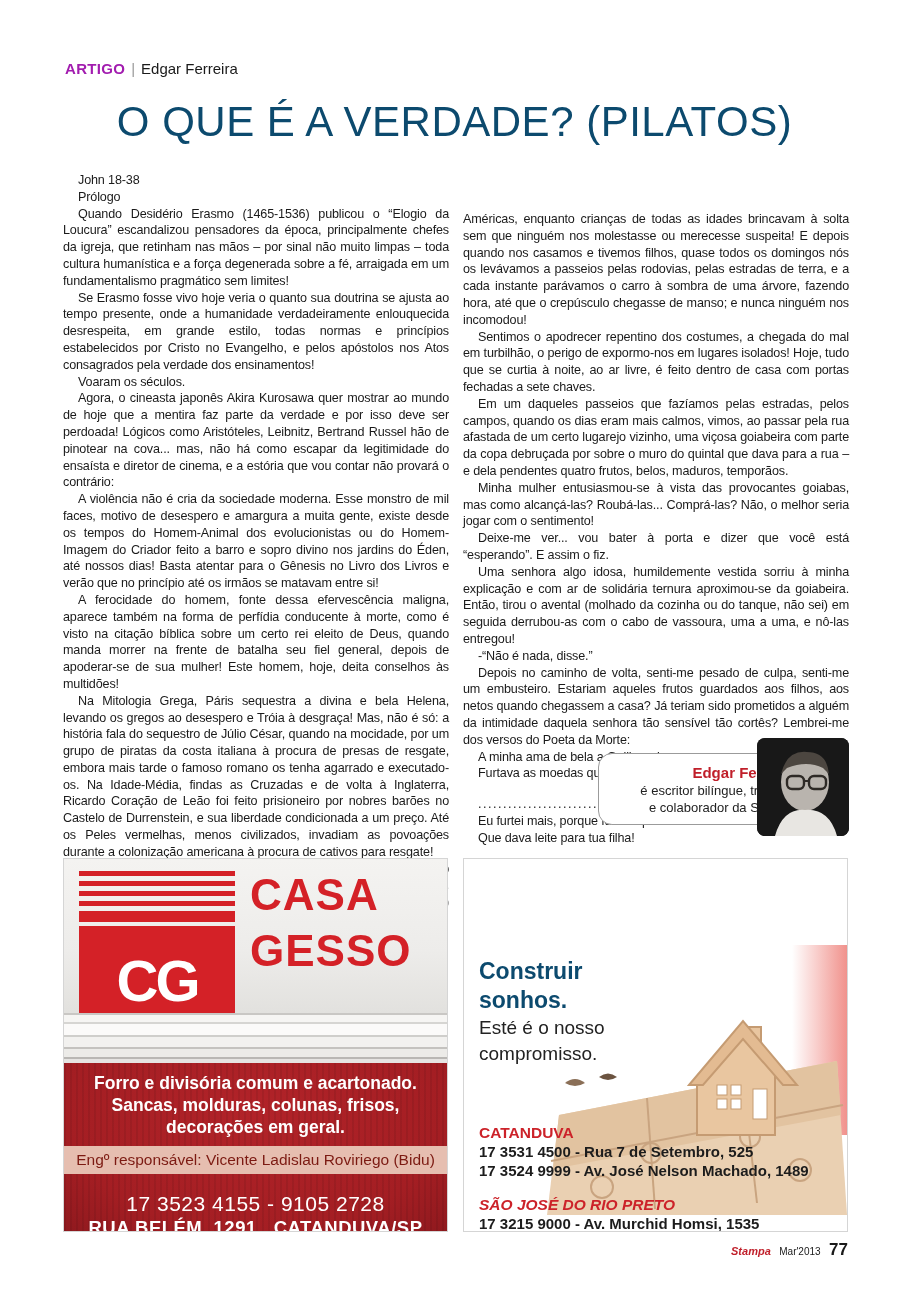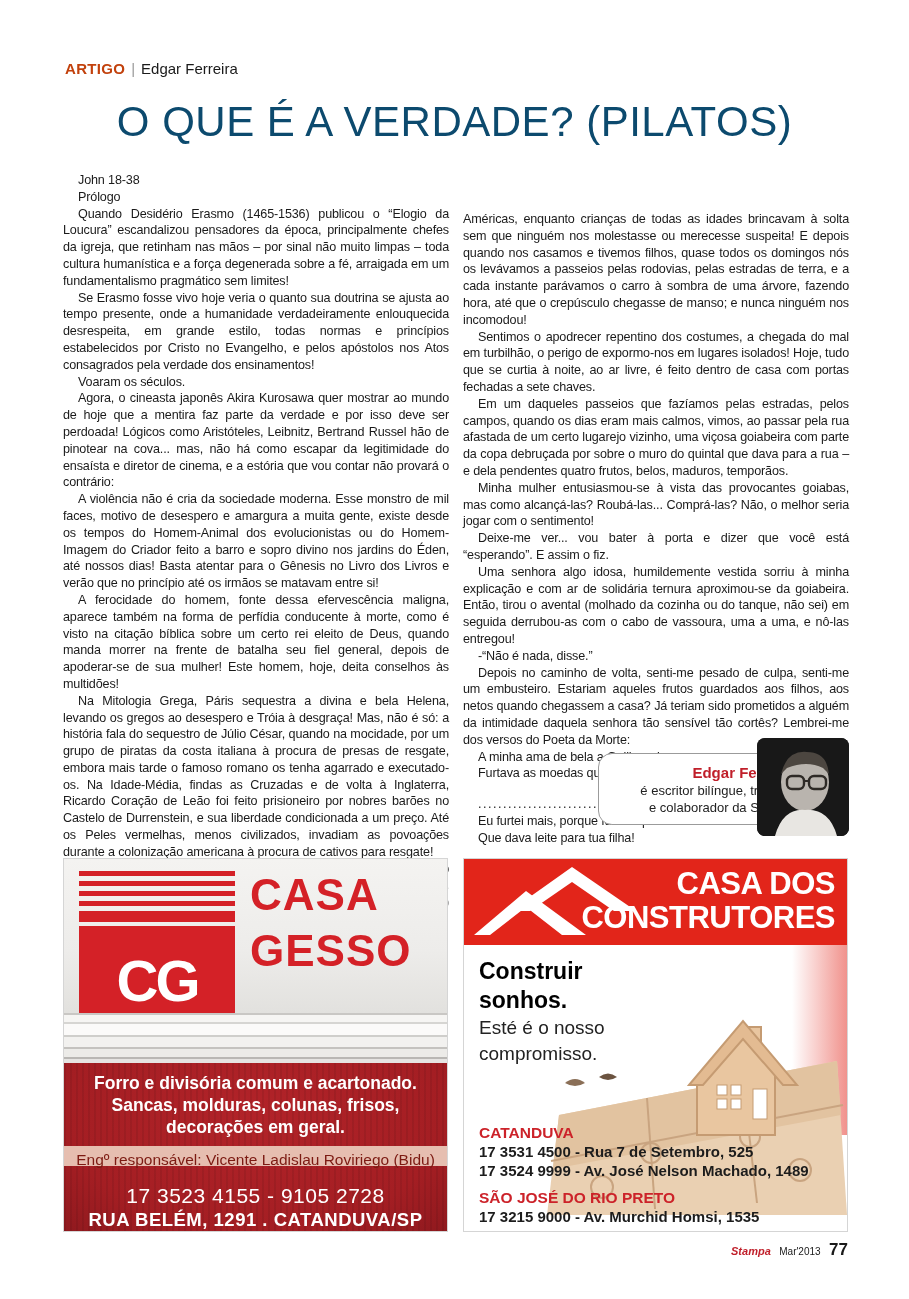--- a/index.html
+++ b/index.html
@@ -2,21 +2,21 @@
 <html><head>
 <meta charset="utf-8">
 <style>
   html,body{margin:0;padding:0;}
   body{
     width:909px;height:1299px;position:relative;background:#ffffff;
     font-family:"Liberation Sans",sans-serif;color:#1a1a1a;overflow:hidden;
   }
   
   .kicker{position:absolute;left:65px;top:60px;font-size:15px;}
-  .kicker .section{color:#c2410c;font-weight:bold;letter-spacing:.3px;text-align:right;}
+  .kicker .section{color:#a21caf;font-weight:bold;letter-spacing:.3px;text-align:right;}
   .kicker .sep{color:#9a9a9a;margin:0 6px;font-weight:normal;}
   .kicker .author{color:#1a1a1a;}
   .page-title{
     position:absolute;left:0;top:98px;width:909px;text-align:center;
     font-size:42px;font-weight:normal;letter-spacing:.5px;color:#0c4a6e;margin:0;
   }
   
   .col{position:absolute;top:172px;width:386px;font-size:12.6px;line-height:16.8px;letter-spacing:-0.15px;}
   .col-left{left:63px;}
   .col-right{left:463px;}
@@ -58,40 +58,40 @@
     background:linear-gradient(180deg,#c9c7c4 0 2px,#f6f5f3 2px 9px,#d6d5d2 9px 11px,
       #fbfaf9 11px 22px,#cfcecb 22px 24px,#f2f1ef 24px 34px,#c4c2bf 34px 36px,
       #ecebe8 36px 44px,#b9b7b4 44px 46px,#e6e4e2 46px 50px);}
   .gesso-red{position:absolute;left:0;top:204px;width:100%;height:170px;
     background:
       repeating-linear-gradient(90deg,rgba(0,0,0,.07) 0 2px,rgba(255,255,255,0) 2px 6px),
       radial-gradient(ellipse at 50% 30%,#b22329 0%,#a41e23 70%,#8f191e 100%);
     color:#fff;text-align:center;}
   .gesso-services{font-weight:bold;font-size:17.5px;line-height:22px;padding-top:9px;}
   .gesso-eng-band{background:#e6beb0;color:#7c1a12;font-size:15.5px;line-height:28px;
-    margin-top:8px;height:20px;}
+    margin-top:8px;height:28px;}
   .gesso-phone{font-weight:normal;font-size:21px;line-height:24px;margin-top:18px;letter-spacing:.5px;}
   .gesso-addr{font-weight:bold;font-size:18.5px;line-height:23px;letter-spacing:.5px;}
   
   .ad-cc{left:463px;width:385px;background:#fff;}
   .cc-banner{position:absolute;left:0;top:0;width:100%;height:86px;background:#e2251a;}
   .cc-roofs{position:absolute;left:10px;top:6px;}
   .cc-brand{position:absolute;right:12px;top:8px;text-align:right;color:#fff;font-weight:bold;
     font-size:31px;line-height:34px;letter-spacing:-0.5px;}
   .cc-mid{position:absolute;left:0;top:86px;width:100%;height:288px;}
   .cc-redwash{position:absolute;right:0;top:0;width:55px;height:190px;
     background:linear-gradient(to left,rgba(226,37,26,.5),rgba(226,37,26,0));}
   .cc-slogan{position:absolute;left:15px;top:12px;}
-  .cc-slogan .b{font-weight:bold;font-size:23px;line-height:29px;color:#000000;}
+  .cc-slogan .b{font-weight:bold;font-size:23px;line-height:29px;color:#0c4a6e;}
   .cc-slogan .r{font-size:19px;line-height:26px;color:#222;}
   .cc-puzzle{position:absolute;right:0;top:20px;}
   .cc-contact{position:absolute;left:15px;top:178px;font-size:15px;line-height:19px;z-index:3;}
   .cc-city{color:#cc2229;font-weight:bold;font-size:15.5px;}
   .cc-line{font-weight:bold;color:#1c1c1c;}
-  .cc-city2{margin-top:8px;}
+  .cc-city2{margin-top:15px;font-style:italic;}
   .cc-site{font-weight:bold;color:#111;margin-top:6px;font-size:15.5px;}
   
   .folio{position:absolute;left:0;top:1240px;width:848px;text-align:right;}
   .folio .mag{color:#c01f2a;font-weight:bold;font-style:italic;font-size:11px;}
   .folio .issue{color:#1a1a1a;font-size:10px;margin-left:4px;}
   .folio .pageno{color:#1a1a1a;font-weight:bold;font-size:17px;margin-left:4px;}
 </style>
 </head>
 <body>
 
@@ -170,30 +170,20 @@
       <div>Sancas, molduras, colunas, frisos,</div>
       <div>decorações em geral.</div>
     </div>
     <div class="gesso-eng-band">Engº responsável: Vicente Ladislau Roviriego (Bidu)</div>
     <div class="gesso-phone">17 3523 4155 - 9105 2728</div>
     <div class="gesso-addr">RUA BELÉM, 1291 . CATANDUVA/SP</div>
   </div>
 </div>
 
 <div class="ad ad-cc">
-  <div class="cc-banner">
-    <svg class="cc-roofs" width="180" height="78" viewBox="0 0 180 78">
-      <polygon points="98,2 162,46 140,46 98,17 56,46 36,46" fill="#ffffff"></polygon>
-      <polygon points="52,26 112,70 88,70 52,42 16,70 0,70" fill="#ffffff"></polygon>
-    </svg>
-    <div class="cc-brand">
-      <div>CASA DOS</div>
-      <div>CONSTRUTORES</div>
-    </div>
-  </div>
   <div class="cc-mid">
     <div class="cc-redwash"></div>
     <svg class="cc-puzzle" width="300" height="250" viewBox="0 0 300 250">
 
       <polygon points="12,150 290,96 300,250 0,250" fill="#ead0b2"></polygon>
       <polygon points="12,150 290,96 294,150 6,204" fill="#e2c3a0"></polygon>
       <path d="M100 133 L108 244" stroke="#c9a480" stroke-width="2" fill="none"></path>
       <path d="M196 115 L210 238" stroke="#c9a480" stroke-width="2" fill="none"></path>
       <path d="M4 196 L296 140" stroke="#c9a480" stroke-width="2" fill="none"></path>
       <circle cx="104" cy="188" r="10" fill="none" stroke="#c9a480" stroke-width="2"></circle>

